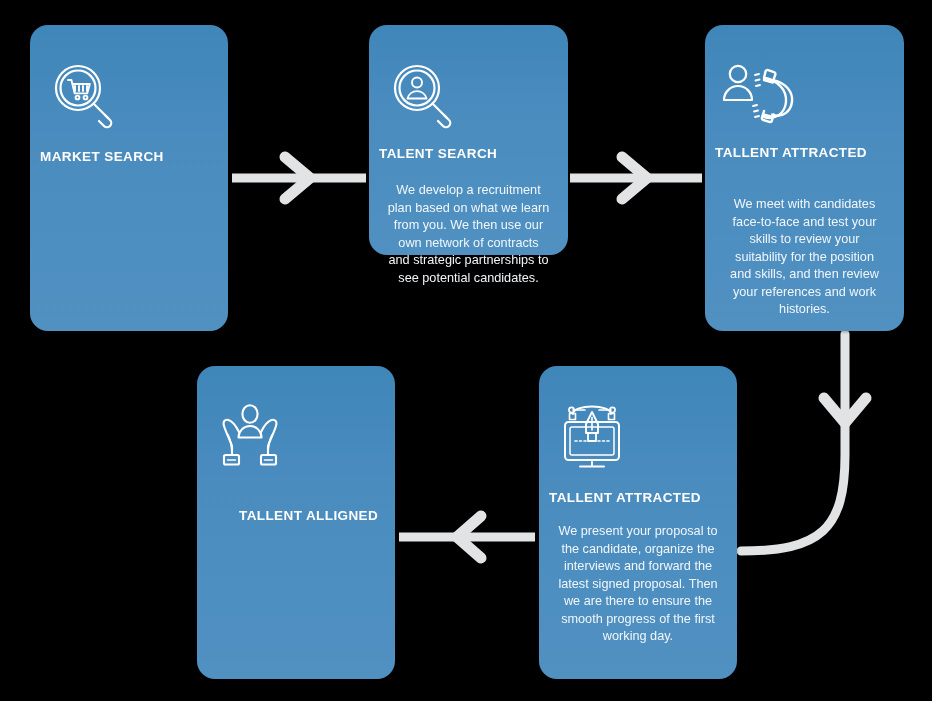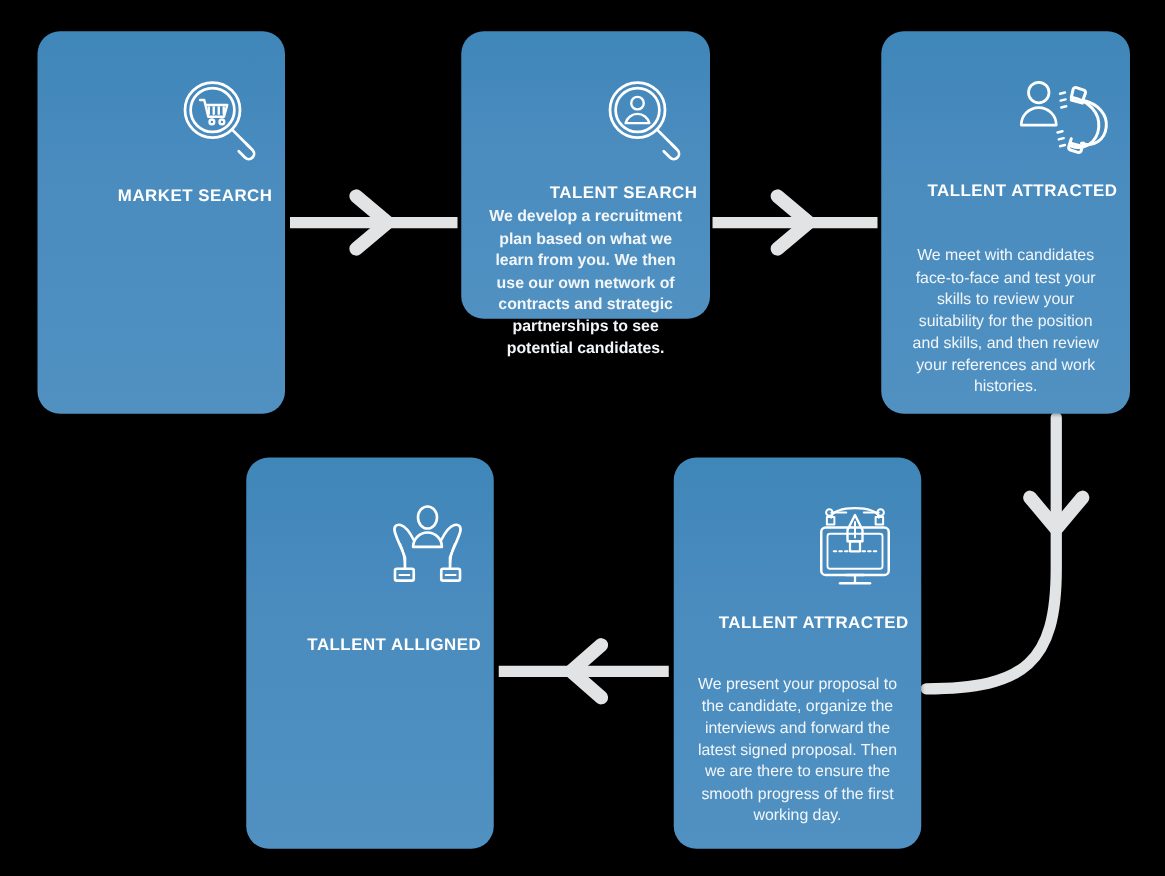--- a/index.html
+++ b/index.html
@@ -31,21 +31,21 @@
   
   .card {
     position: absolute;
     z-index: 2;
     border-radius: 18px;
     background: linear-gradient(180deg, #3f86b9 0%, #4b8cbf 38%, #5091c2 100%);
     box-shadow: 0 1px 3px rgba(0,0,0,0.35);
     padding: 0 10px;
     display: flex;
     flex-direction: column;
-    align-items: flex-end;
+    align-items: flex-start;
   }
 
   .card-icon {
     width: 86px;
     height: 84px;
     margin-top: 28px;
     display: flex;
     align-items: center;
     justify-content: center;
     flex: none;
@@ -79,23 +79,23 @@
   #card-talent-alligned { left: 197px; top: 366px; width: 198px; height: 313px; }
 
   
   #card-market-search   .card-title { margin-top: 12px; }
   #card-talent-search   .card-title { margin-top: 9px; }
   #card-talent-attracted-meet .card-title { margin-top: 8px; }
   #card-talent-attracted-proposal .card-title { margin-top: 12px; }
   #card-talent-alligned .card-title { margin-top: 30px; margin-left: 32px; }
 
   #card-market-search   .card-body { margin-top: 17px; }
-  #card-talent-search   .card-body { margin-top: 4px; font-weight: bold; }
+  #card-talent-search   .card-body { margin-top: 21px; }
   #card-talent-attracted-meet .card-body { margin-top: 36px; }
-  #card-talent-attracted-proposal .card-body { margin-top: 34px; }
+  #card-talent-attracted-proposal .card-body { margin-top: 18px; }
   #card-talent-alligned .card-body { margin-top: 19px; }
 </style>
 </head>
 <body>
 
 <div id="stage">
 
   <svg id="connectors" viewBox="0 0 932 701">
 
     <g>

